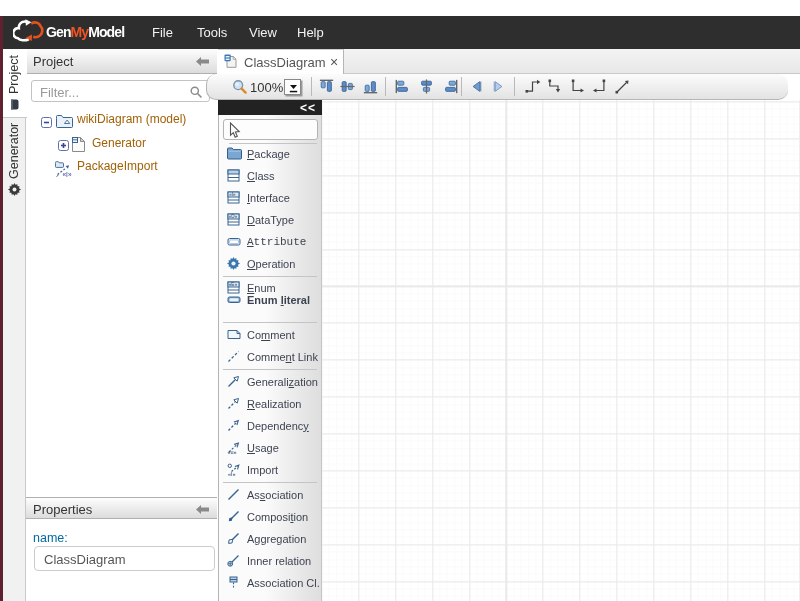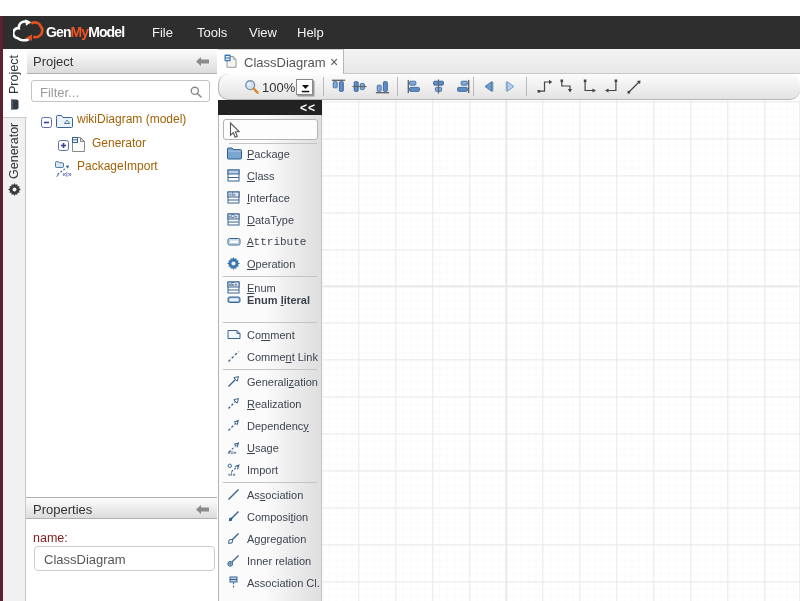--- a/index.html
+++ b/index.html
@@ -22,32 +22,32 @@
 
 
 #lpanel { left:26px; top:33px; width:192px; height:568px; background:#fff; }
 .phead { position:absolute; left:0; width:191px; height:25px; background:linear-gradient(#fdfdfd,#dcdcdc); border-bottom:1px solid #b0b0b0; }
 .phead .t { position:absolute; left:7px; top:5px; font-size:13px; color:#333; }
 #filter { position:absolute; left:5px; top:31px; width:179px; height:22px; border:1px solid #c3c3c3; border-radius:3px; background:#fff;text-decoration:underline; }
 #filter .ph { position:absolute; left:8px; top:4px; font-size:13px; color:#9a9a9a; }
 .treerow { position:absolute; font-size:12px; color:#a16207; white-space:nowrap; }
 
 
-#namelabel { left:33px; top:515px; font-size:12.5px; color:#7f1d1d; }
+#namelabel { left:33px; top:515px; font-size:12.5px; color:#0369a1; }
 #nameinput { left:34px; top:530px; width:181px; height:25px; border:1px solid #ccc; border-radius:4px; background:#fff; }
 #nameinput span { position:absolute; left:9px; top:5px; font-size:13px; color:#555; }
 
 
 #tabbar { left:218px; top:33px; width:582px; height:25px; background:linear-gradient(#f3f3f3,#e7e7e7); border-bottom:1px solid #c9c9c9; border-left:1px solid #b3b3b3; }
 #tab1 { position:absolute; left:-1px; top:0px; width:126px; height:25px; background:#fff; border-right:1px solid #b5b5b5; border-top:1px solid #cfcfcf; }
 #tab1 .t { position:absolute; left:26px; top:5px; font-size:13px; color:#555; }
 #tab1 .x { position:absolute; left:112px; top:4px; font-size:14px; color:#555; }
 
 
-#toolbar { left:218px; top:58px; width:582px; height:26px; background:linear-gradient(#fcfcfc,#e3e3e3); border-bottom:1px solid #b6b6b6; border-left:1px solid #b3b3b3;border-radius:10px; }
+#toolbar { left:206px; top:58px; width:582px; height:26px; background:linear-gradient(#fcfcfc,#e3e3e3); border-bottom:1px solid #b6b6b6; border-left:1px solid #b3b3b3;border-radius:10px; }
 .tsep { position:absolute; top:3px; width:1px; height:19px; background:#b9b9b9; }
 #zoomtxt { position:absolute; left:43px; top:6px; font-size:13px; color:#333; }
 
 
 #palette { left:218px; top:84px; width:104px; height:517px; background:linear-gradient(to right,#fbfbfb 45%,#e5e5e5 85%,#dedede 100%); border-left:1px solid #b3b3b3; border-right:1px solid #c6c6c6; }
 #palhead { position:absolute; left:-1px; top:0; width:104px; height:15px; background:#222; color:#fff; }
 #palhead span { position:absolute; right:6px; top:1px; font-size:12px; font-weight:bold; letter-spacing:1px; }
 #selbox { position:absolute; left:4px; top:19px; width:95px; height:21px; background:#fdfdfd; border:1px solid #b3b3b3; border-radius:3px; }
 .pitem { position:absolute; left:0; width:101px; height:22px; overflow:hidden; }
 .pitem .lab { position:absolute; left:28px; top:5px; font-size:11px; color:#3d4451; white-space:nowrap; }

